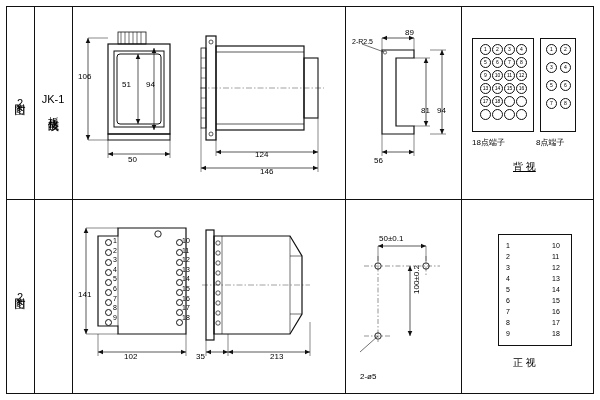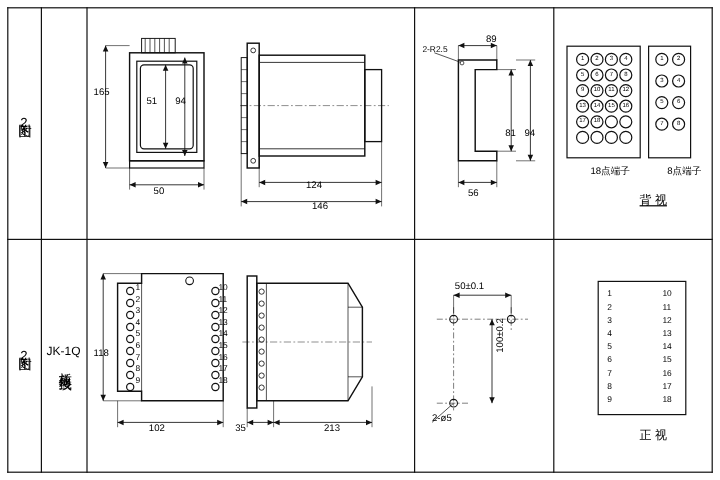--- a/index.html
+++ b/index.html
@@ -28,41 +28,45 @@
   .dim{font-size:8px;font-family:"Liberation Sans",sans-serif;}
   .dimSm{font-size:7px;font-family:"Liberation Sans",sans-serif;}
 
   .circ{
     position:absolute;border:1px solid #111;border-radius:50%;
     display:flex;align-items:center;justify-content:center;
     font-size:5px;line-height:5px;background:#fff;
   }
   .numlist{position:absolute;font-size:7px;line-height:9.6px;}
   .numlist div{height:9.6px;}
-  .capt{position:absolute;font-size:8px;margin-left:20px;}
+  .capt{position:absolute;font-size:8px;}
 </style>
 </head>
 <body>
 
 <div id="sheet">
 
   <div class="bdr hline" style="left:6px;top:6px;width:588px;"></div>
   <div class="bdr hline" style="left:6px;top:393px;width:588px;"></div>
   <div class="bdr vline" style="left:6px;top:6px;height:388px;"></div>
   <div class="bdr vline" style="left:593px;top:6px;height:388px;"></div>
 
   <div class="bdr hline" style="left:6px;top:199px;width:588px;"></div>
 
   <div class="bdr vline" style="left:34px;top:6px;height:388px;"></div>
   <div class="bdr vline" style="left:72px;top:6px;height:388px;"></div>
   <div class="bdr vline" style="left:345px;top:6px;height:388px;"></div>
   <div class="bdr vline" style="left:461px;top:6px;height:388px;"></div>
 
   <div class="cellLabel" style="left:6px;top:6px;width:28px;height:193px;">
     <span class="vtext">附图2</span>
+  </div>
+  <div class="cellLabel" style="left:34px;top:6px;width:38px;height:193px;flex-direction:column;">
+    <span style="font-size:11px;margin-bottom:2px;">JK-1</span>
+    <span class="vtext2">板后接线</span>
   </div>
 
   <svg class="abs" style="left:76px;top:18px;" width="180" height="170">
 
     <rect x="32" y="26" width="62" height="90" fill="none" stroke="#111" stroke-width="1.2"></rect>
     <rect x="38" y="33" width="50" height="76" fill="none" stroke="#111" stroke-width="1"></rect>
     <rect x="41" y="36" width="44" height="70" rx="3" fill="none" stroke="#111" stroke-width="1"></rect>
 
     <rect x="42" y="14" width="28" height="12" fill="none" stroke="#111" stroke-width="0.8"></rect>
     <line x1="45" y1="14" x2="45" y2="26" stroke="#111" stroke-width="0.6"></line>
@@ -87,21 +91,21 @@
     <line x1="78" y1="30" x2="78" y2="112" stroke="#111" stroke-width="0.7"></line>
     <polygon points="78,30 75.7,35 80.3,35" fill="#111"></polygon>
     <polygon points="78,112 75.7,107 80.3,107" fill="#111"></polygon>
 
     <line x1="32" y1="136" x2="94" y2="136" stroke="#111" stroke-width="0.7"></line>
     <polygon points="32,136 37,133.7 37,138.3" fill="#111"></polygon>
     <polygon points="94,136 89,133.7 89,138.3" fill="#111"></polygon>
     <line x1="32" y1="122" x2="32" y2="140" stroke="#111" stroke-width="0.5"></line>
     <line x1="94" y1="122" x2="94" y2="140" stroke="#111" stroke-width="0.5"></line>
   </svg>
-  <div class="abs dim" style="left:78px;top:72px;">165</div>
+  <div class="abs dim" style="left:78px;top:72px;">106</div>
   <div class="abs dim" style="left:122px;top:80px;">51</div>
   <div class="abs dim" style="left:146px;top:80px;">94</div>
   <div class="abs dim" style="left:128px;top:155px;">50</div>
 
   <svg class="abs" style="left:200px;top:18px;" width="150" height="170">
 
     <rect x="6" y="18" width="10" height="104" fill="none" stroke="#111" stroke-width="1.2"></rect>
 
     <rect x="16" y="28" width="88" height="84" fill="none" stroke="#111" stroke-width="1.2"></rect>
 
@@ -167,21 +171,21 @@
     <line x1="30" y1="130" x2="62" y2="130" stroke="#111" stroke-width="0.7"></line>
     <polygon points="30,130 35,127.7 35,132.3" fill="#111"></polygon>
     <polygon points="62,130 57,127.7 57,132.3" fill="#111"></polygon>
     <line x1="30" y1="112" x2="30" y2="134" stroke="#111" stroke-width="0.5"></line>
     <line x1="62" y1="112" x2="62" y2="134" stroke="#111" stroke-width="0.5"></line>
   </svg>
   <div class="abs dimSm" style="left:352px;top:38px;">2-R2.5</div>
   <div class="abs dim" style="left:405px;top:28px;">89</div>
   <div class="abs dim" style="left:421px;top:106px;">81</div>
   <div class="abs dim" style="left:437px;top:106px;">94</div>
-  <div class="abs dim" style="left:390px;top:156px;">56</div>
+  <div class="abs dim" style="left:374px;top:156px;">56</div>
 
   <div class="abs" style="left:472px;top:38px;width:60px;height:92px;border:1px solid #111;"></div>
   <div class="circ" style="left:480px;top:44px;width:9px;height:9px;">1</div>
   <div class="circ" style="left:492px;top:44px;width:9px;height:9px;">2</div>
   <div class="circ" style="left:504px;top:44px;width:9px;height:9px;">3</div>
   <div class="circ" style="left:516px;top:44px;width:9px;height:9px;">4</div>
   <div class="circ" style="left:480px;top:57px;width:9px;height:9px;">5</div>
   <div class="circ" style="left:492px;top:57px;width:9px;height:9px;">6</div>
   <div class="circ" style="left:504px;top:57px;width:9px;height:9px;">7</div>
   <div class="circ" style="left:516px;top:57px;width:9px;height:9px;">8</div>
@@ -212,24 +216,20 @@
   <div class="circ" style="left:546px;top:98px;width:9px;height:9px;">7</div>
   <div class="circ" style="left:560px;top:98px;width:9px;height:9px;">8</div>
 
   <div class="capt" style="left:472px;top:137px;">18点端子</div>
   <div class="capt" style="left:536px;top:137px;">8点端子</div>
   <div class="capt" style="left:513px;top:160px;font-size:10px;text-decoration:underline;">背  视</div>
 
   <div class="cellLabel" style="left:6px;top:200px;width:28px;height:193px;">
     <span class="vtext">附图2</span>
   </div>
-  <div class="cellLabel" style="left:34px;top:200px;width:38px;height:193px;flex-direction:column;">
-    <span style="font-size:10px;margin-bottom:2px;">JK-1Q</span>
-    <span class="vtext2">板前接线</span>
-  </div>
 
   <svg class="abs" style="left:76px;top:212px;" width="190" height="170">
 
     <path d="M22 24 L42 24 L42 16 L110 16 L110 122 L42 122 L42 114 L22 114 Z" fill="none" stroke="#111" stroke-width="1.2"></path>
 
     <path d="M42 24 L42 114" fill="none" stroke="#111" stroke-width="0.6"></path>
 
     <circle cx="82" cy="22" r="3.2" fill="none" stroke="#111" stroke-width="0.9"></circle>
 
     <line x1="10" y1="16" x2="10" y2="122" stroke="#111" stroke-width="0.7"></line>
@@ -237,21 +237,21 @@
     <polygon points="10,122 7.7,117 12.3,117" fill="#111"></polygon>
     <line x1="10" y1="16" x2="42" y2="16" stroke="#111" stroke-width="0.5"></line>
     <line x1="10" y1="122" x2="42" y2="122" stroke="#111" stroke-width="0.5"></line>
 
     <line x1="22" y1="140" x2="110" y2="140" stroke="#111" stroke-width="0.7"></line>
     <polygon points="22,140 27,137.7 27,142.3" fill="#111"></polygon>
     <polygon points="110,140 105,137.7 105,142.3" fill="#111"></polygon>
     <line x1="22" y1="122" x2="22" y2="144" stroke="#111" stroke-width="0.5"></line>
     <line x1="110" y1="122" x2="110" y2="144" stroke="#111" stroke-width="0.5"></line>
   </svg>
-  <div class="abs dim" style="left:78px;top:290px;">118</div>
+  <div class="abs dim" style="left:78px;top:290px;">141</div>
   <div class="abs dim" style="left:124px;top:352px;">102</div>
 
   <div class="circ" style="left:105px;top:239px;width:5px;height:5px;"></div>
   <div class="circ" style="left:105px;top:249px;width:5px;height:5px;"></div>
   <div class="circ" style="left:105px;top:259px;width:5px;height:5px;"></div>
   <div class="circ" style="left:105px;top:269px;width:5px;height:5px;"></div>
   <div class="circ" style="left:105px;top:279px;width:5px;height:5px;"></div>
   <div class="circ" style="left:105px;top:289px;width:5px;height:5px;"></div>
   <div class="circ" style="left:105px;top:299px;width:5px;height:5px;"></div>
   <div class="circ" style="left:105px;top:309px;width:5px;height:5px;"></div>
@@ -345,21 +345,21 @@
     <polygon points="74,30 69,27.7 69,32.3" fill="#111"></polygon>
     <line x1="26" y1="30" x2="26" y2="46" stroke="#111" stroke-width="0.5"></line>
     <line x1="74" y1="30" x2="74" y2="46" stroke="#111" stroke-width="0.5"></line>
 
     <line x1="58" y1="50" x2="58" y2="120" stroke="#111" stroke-width="0.7"></line>
     <polygon points="58,50 55.7,55 60.3,55" fill="#111"></polygon>
     <polygon points="58,120 55.7,115 60.3,115" fill="#111"></polygon>
   </svg>
   <div class="abs dim" style="left:379px;top:234px;">50±0.1</div>
   <div class="abs dim" style="left:412px;top:294px;transform:rotate(-90deg);transform-origin:left top;">100±0.2</div>
-  <div class="abs dim" style="left:360px;top:344px;">2-ø5</div>
+  <div class="abs dim" style="left:360px;top:372px;">2-ø5</div>
 
   <div class="abs" style="left:498px;top:234px;width:72px;height:110px;border:1px solid #111;"></div>
   <div class="numlist" style="left:506px;top:240px;line-height:11px;">
     <div style="height:11px;">1</div>
     <div style="height:11px;">2</div>
     <div style="height:11px;">3</div>
     <div style="height:11px;">4</div>
     <div style="height:11px;">5</div>
     <div style="height:11px;">6</div>
     <div style="height:11px;">7</div>

